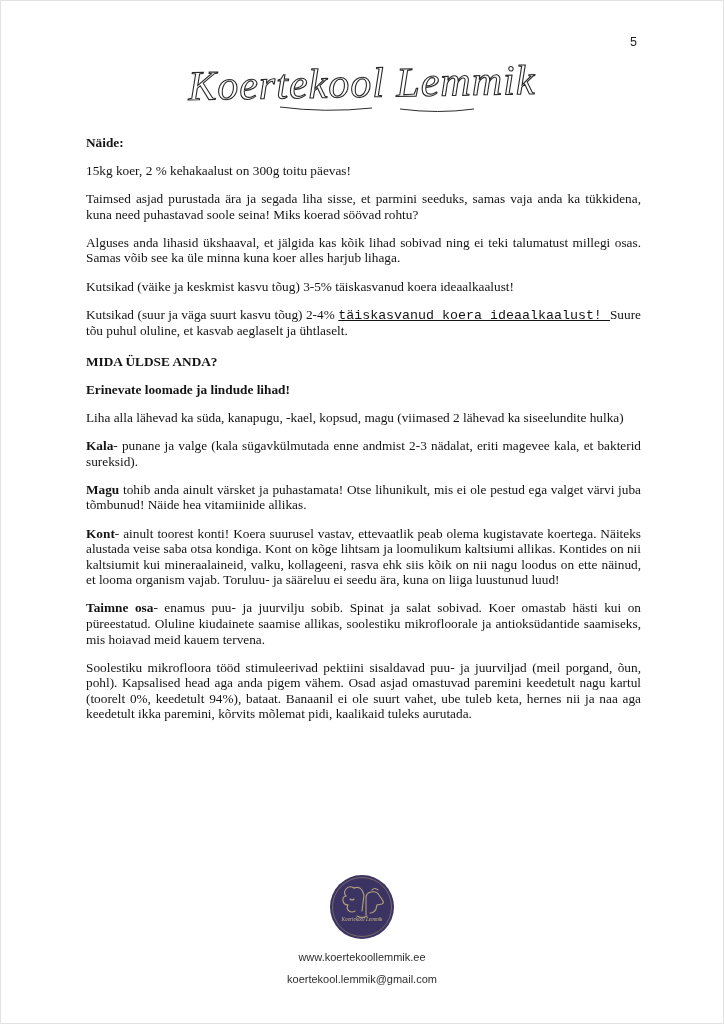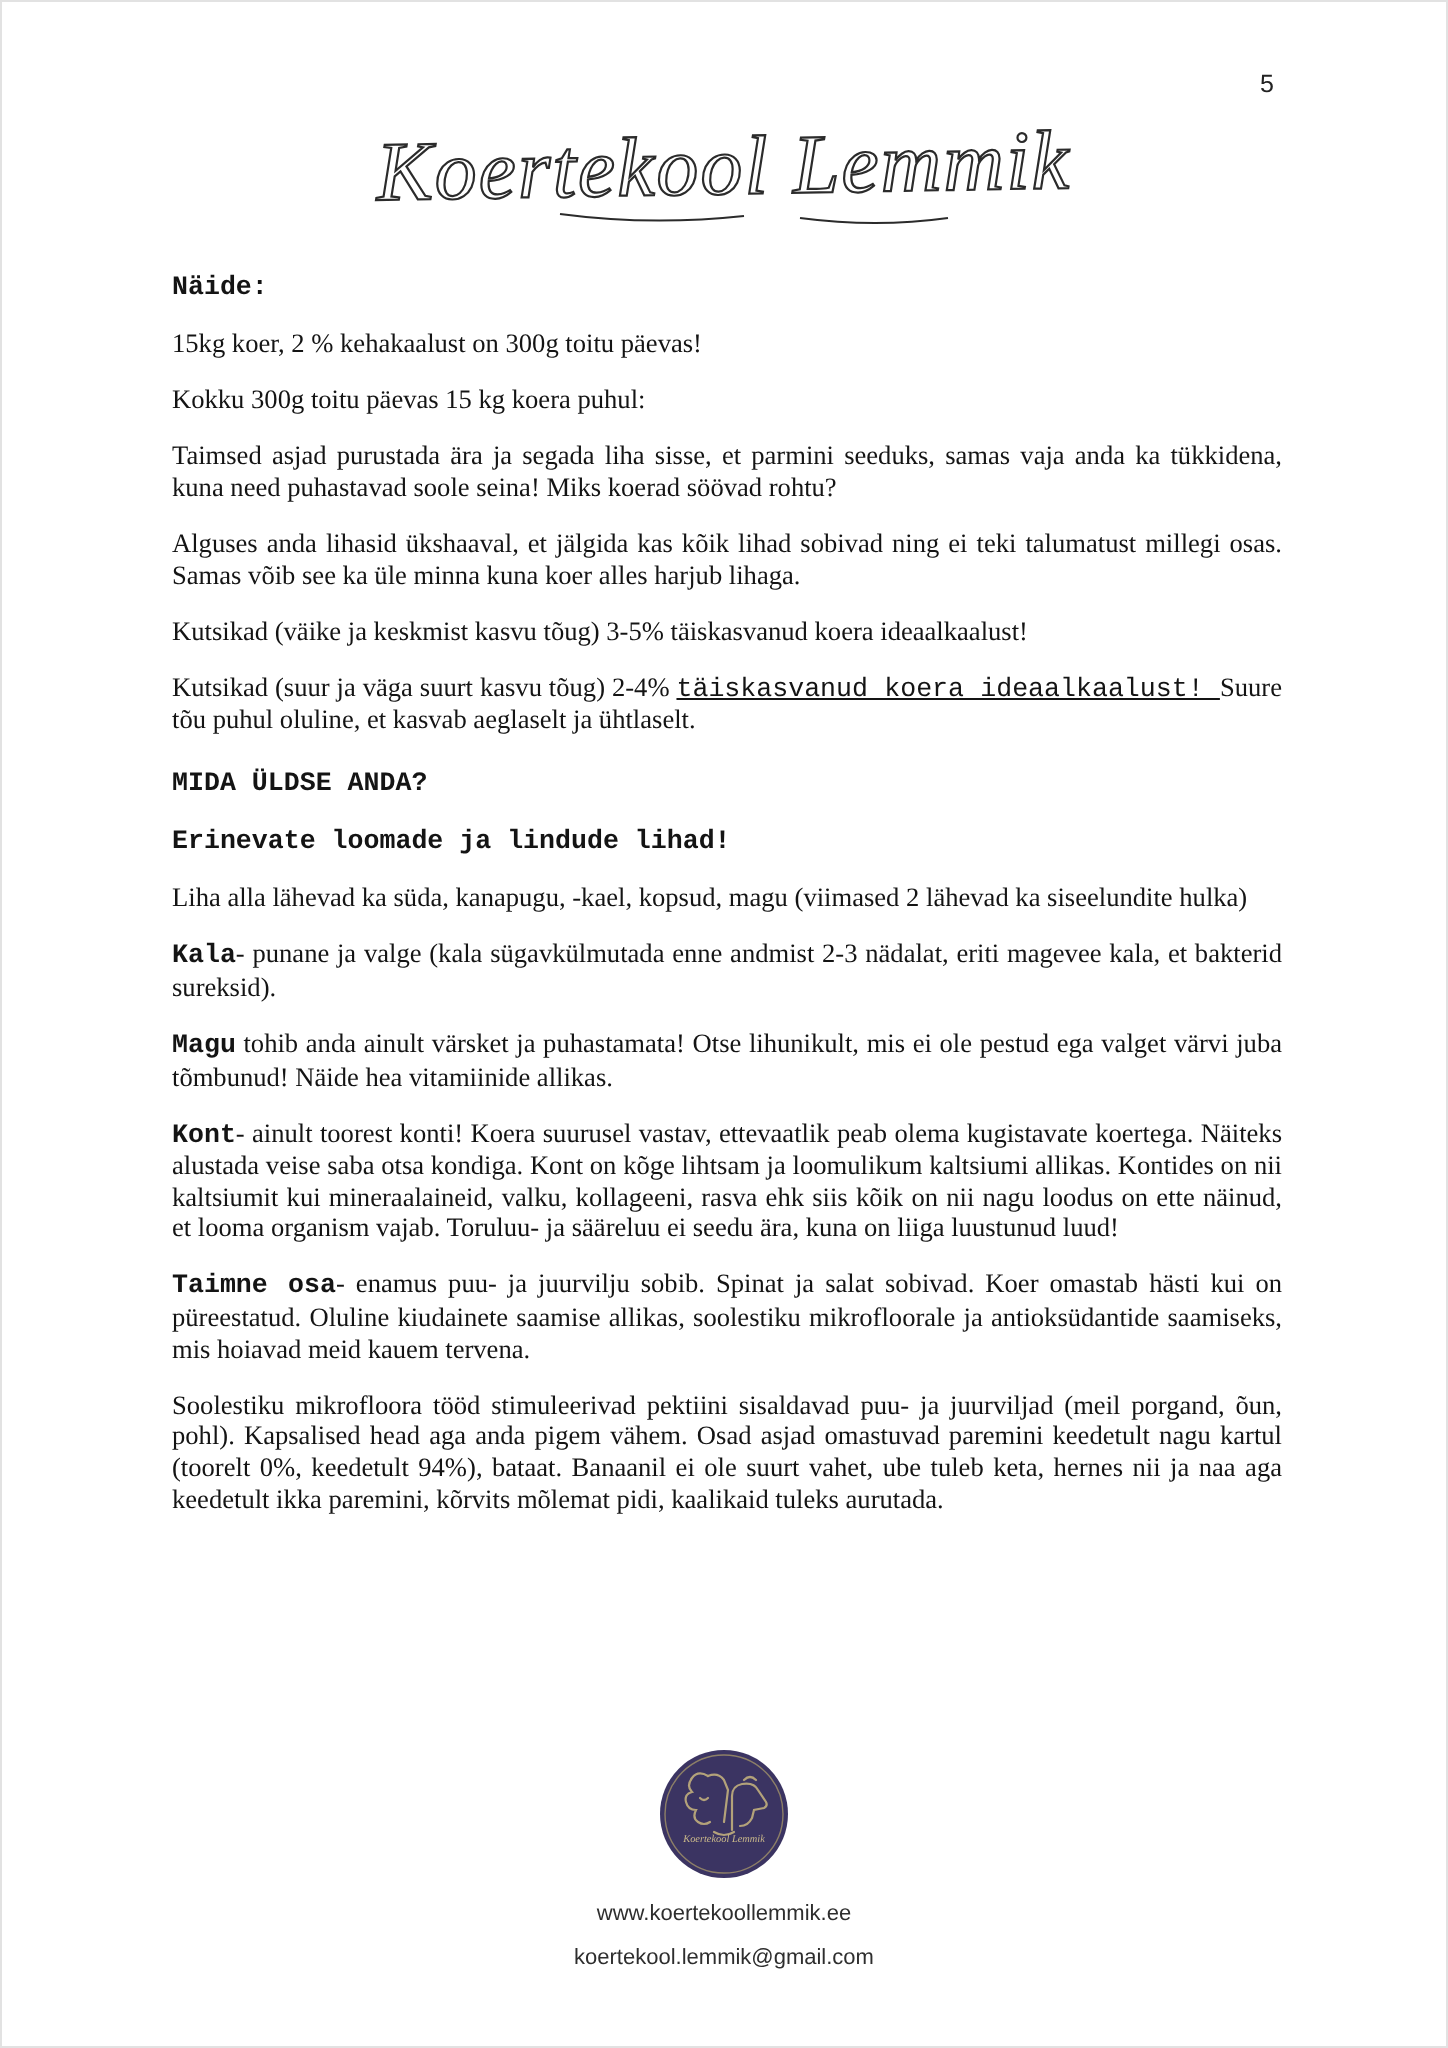--- a/index.html
+++ b/index.html
@@ -42,21 +42,21 @@
     left: 85px;
     width: 555px;
   }
   .doc-body p {
     margin: 0 0 12.5px 0;
     font-size: 13.3px;
     line-height: 15.6px;
   }
   .doc-body p.justify { text-align: justify; }
   .doc-body p.extra-top { margin-top: 15px; }
-  .seg-b { font-weight: bold; font-family: Liberation Mono, monospace; }
+  .seg-b { font-weight: bold; }
   .seg-u { text-decoration: underline; font-family: Liberation Mono, monospace; }
   .footer {
     position: absolute;
     top: 874px;
     left: 0;
     width: 100%;
     text-align: center;
   }
   .footer-logo { display: block; margin: 0 auto 7px auto; }
   .footer-line {
@@ -77,21 +77,20 @@
     <svg width="400" height="80" viewBox="0 0 400 80">
       <text x="200" y="52" text-anchor="middle" fill="none" stroke="#2b2b2b" stroke-width="1.1" transform="rotate(-1 200 52)">Koertekool Lemmik</text>
       <path d="M118 62 q45 6 92 1" fill="none" stroke="#2b2b2b" stroke-width="1"></path>
       <path d="M238 64 q38 5 74 0" fill="none" stroke="#2b2b2b" stroke-width="1"></path>
     </svg>
   </div>
 
   <div class="doc-body">
       <p><span class="seg-b">Näide:</span></p>
       <p><span>15kg koer, 2 % kehakaalust on 300g toitu päevas!</span></p>
-      <p><span>Kokku 300g toitu päevas 15 kg koera puhul:</span></p>
       <p class="justify"><span>Taimsed asjad purustada ära ja segada liha sisse, et parmini seeduks, samas vaja anda ka tükkidena, kuna need puhastavad soole seina! Miks koerad söövad rohtu?</span></p>
       <p class="justify"><span>Alguses anda lihasid ükshaaval, et jälgida kas kõik lihad sobivad ning ei teki talumatust millegi osas. Samas võib see ka üle minna kuna koer alles harjub lihaga.</span></p>
       <p><span>Kutsikad (väike ja keskmist kasvu tõug) 3-5% täiskasvanud koera ideaalkaalust!</span></p>
       <p class="justify"><span>Kutsikad (suur ja väga suurt kasvu tõug) 2-4% </span><span class="seg-u">täiskasvanud koera ideaalkaalust! </span><span>Suure tõu puhul oluline, et kasvab aeglaselt ja ühtlaselt.</span></p>
       <p class="extra-top"><span class="seg-b">MIDA ÜLDSE ANDA?</span></p>
       <p><span class="seg-b">Erinevate loomade ja lindude lihad!</span></p>
       <p><span>Liha alla lähevad ka süda, kanapugu, -kael, kopsud, magu (viimased 2 lähevad ka siseelundite hulka)</span></p>
       <p class="justify"><span class="seg-b">Kala</span><span>- punane ja valge (kala sügavkülmutada enne andmist 2-3 nädalat, eriti magevee kala, et bakterid sureksid).</span></p>
       <p class="justify"><span class="seg-b">Magu</span><span> tohib anda ainult värsket ja puhastamata! Otse lihunikult, mis ei ole pestud ega valget värvi juba tõmbunud! Näide hea vitamiinide allikas.</span></p>
       <p class="justify"><span class="seg-b">Kont</span><span>- ainult toorest konti! Koera suurusel vastav, ettevaatlik peab olema kugistavate koertega. Näiteks alustada veise saba otsa kondiga. Kont on kõge lihtsam ja loomulikum kaltsiumi allikas. Kontides on nii kaltsiumit kui mineraalaineid, valku, kollageeni, rasva ehk siis kõik on nii nagu loodus on ette näinud, et looma organism vajab. Toruluu- ja sääreluu ei seedu ära, kuna on liiga luustunud luud!</span></p>

